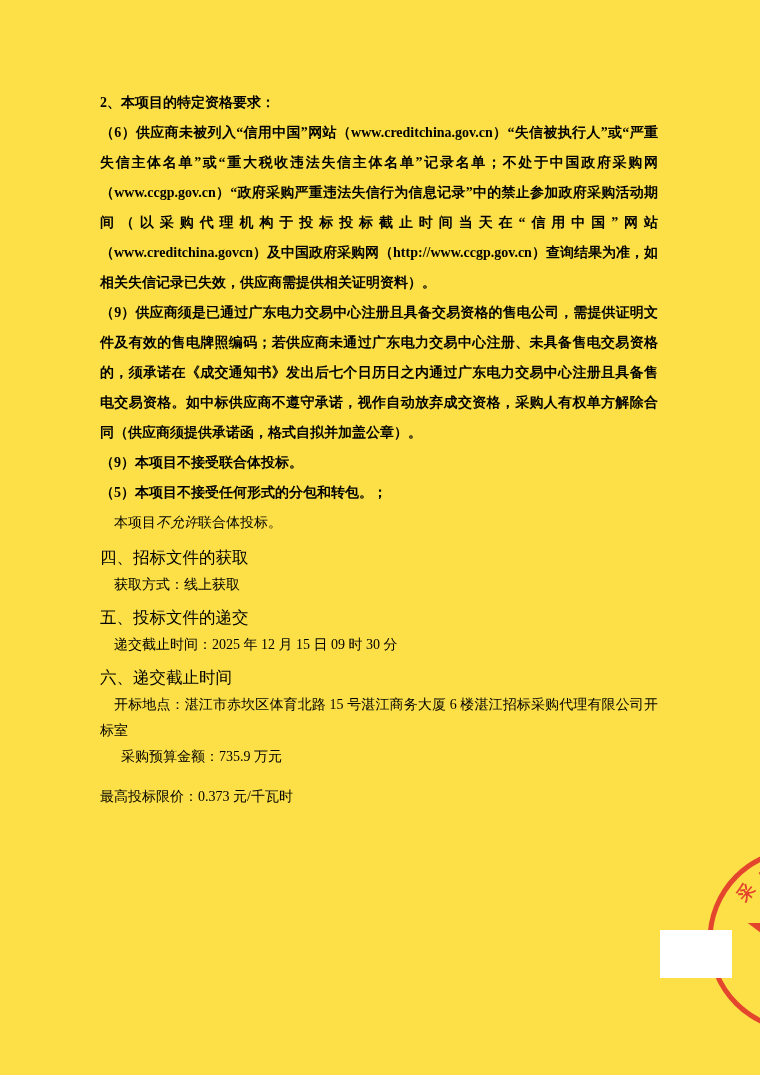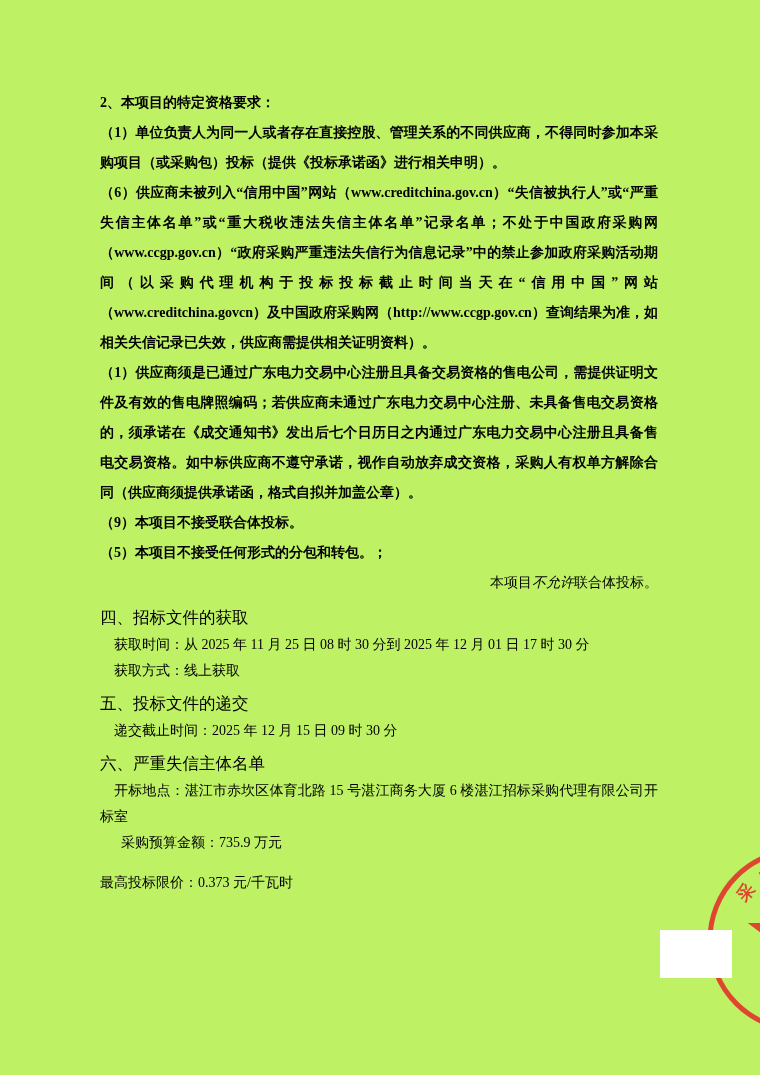--- a/index.html
+++ b/index.html
@@ -4,21 +4,21 @@
 <style>
   html, body { margin: 0; padding: 0; }
   body {
     width: 760px; height: 1075px;
     background: #ffffff;
     position: relative;
     overflow: hidden;
     font-family: "Liberation Serif", serif;
     color: #000000;
   }
-  .page { position: absolute; inset: 0; background: #bef264; }
+  .page { position: absolute; inset: 0; background: #fde047; }
   .content {
     position: absolute;
     left: 100px; top: 88px;
     width: 558px;
   }
   
   .clause {
     margin: 0;
     font-size: 14px;
     line-height: 30px;
@@ -26,21 +26,20 @@
     text-align: justify;
     text-justify: inter-ideograph;
   }
   
   .note {
     margin: 0;
     font-size: 14px;
     line-height: 30px;
     text-indent: 14px;
     font-weight: normal;
-    text-align: right;
   }
   .note .em { font-style: italic; }
   
   .sec-title {
     margin: 4px 0 0 0;
     font-family: "Liberation Sans", sans-serif;
     font-weight: normal;
     font-size: 16.5px;
     line-height: 30px;
     color: #000000;
@@ -73,36 +72,34 @@
 </style>
 </head>
 <body>
 
 <div class="page">
 
   <div class="content">
 
     <p class="clause">2、本项目的特定资格要求：</p>
 
-    <p class="clause">（1）单位负责人为同一人或者存在直接控股、管理关系的不同供应商，不得同时参加本采购项目（或采购包）投标（提供《投标承诺函》进行相关申明）。</p>
     <p class="clause">（6）供应商未被列入“信用中国”网站（www.creditchina.gov.cn）“失信被执行人”或“严重失信主体名单”或“重大税收违法失信主体名单”记录名单；不处于中国政府采购网（www.ccgp.gov.cn）“政府采购严重违法失信行为信息记录”中的禁止参加政府采购活动期间（以采购代理机构于投标投标截止时间当天在“信用中国”网站（www.creditchina.govcn）及中国政府采购网（http://www.ccgp.gov.cn）查询结果为准，如相关失信记录已失效，供应商需提供相关证明资料）。</p>
-    <p class="clause">（1）供应商须是已通过广东电力交易中心注册且具备交易资格的售电公司，需提供证明文件及有效的售电牌照编码；若供应商未通过广东电力交易中心注册、未具备售电交易资格的，须承诺在《成交通知书》发出后七个日历日之内通过广东电力交易中心注册且具备售电交易资格。如中标供应商不遵守承诺，视作自动放弃成交资格，采购人有权单方解除合同（供应商须提供承诺函，格式自拟并加盖公章）。</p>
+    <p class="clause">（9）供应商须是已通过广东电力交易中心注册且具备交易资格的售电公司，需提供证明文件及有效的售电牌照编码；若供应商未通过广东电力交易中心注册、未具备售电交易资格的，须承诺在《成交通知书》发出后七个日历日之内通过广东电力交易中心注册且具备售电交易资格。如中标供应商不遵守承诺，视作自动放弃成交资格，采购人有权单方解除合同（供应商须提供承诺函，格式自拟并加盖公章）。</p>
     <p class="clause">（9）本项目不接受联合体投标。</p>
     <p class="clause">（5）本项目不接受任何形式的分包和转包。；</p>
 
     <p class="note"><span>本项目</span><span class="em">不允许</span><span>联合体投标。</span></p>
 
     <h2 class="sec-title">四、招标文件的获取</h2>
-    <p class="line ind1">获取时间：从 2025 年 11 月 25 日 08 时 30 分到 2025 年 12 月 01 日 17 时 30 分</p>
     <p class="line ind1">获取方式：线上获取</p>
 
     <h2 class="sec-title">五、投标文件的递交</h2>
     <p class="line ind1">递交截止时间：2025 年 12 月 15 日 09 时 30 分</p>
 
-    <h2 class="sec-title">六、严重失信主体名单</h2>
+    <h2 class="sec-title">六、递交截止时间</h2>
     <p class="line ind1">开标地点：湛江市赤坎区体育北路 15 号湛江商务大厦 6 楼湛江招标采购代理有限公司开标室</p>
 
     <p class="line ind2">采购预算金额：735.9 万元</p>
     <p class="line gap-top">最高投标限价：0.373 元/千瓦时</p>
 
   </div>
 
   <div class="stamp">
     <svg width="100" height="205" viewBox="0 0 100 205" xmlns="http://www.w3.org/2000/svg">
       <g stroke="#e2372b" fill="none" opacity="0.92">

